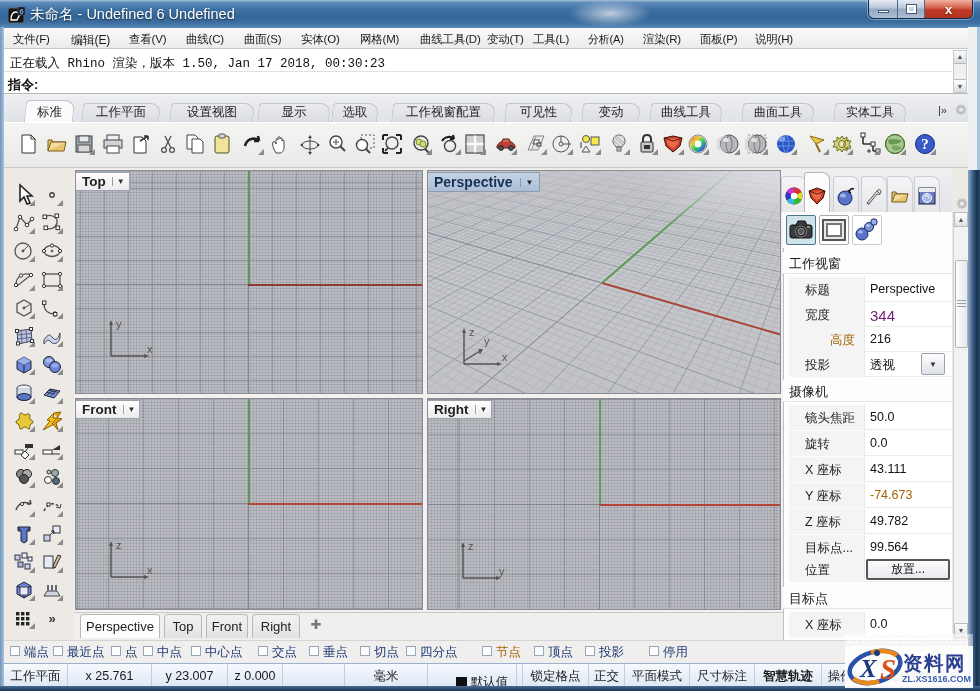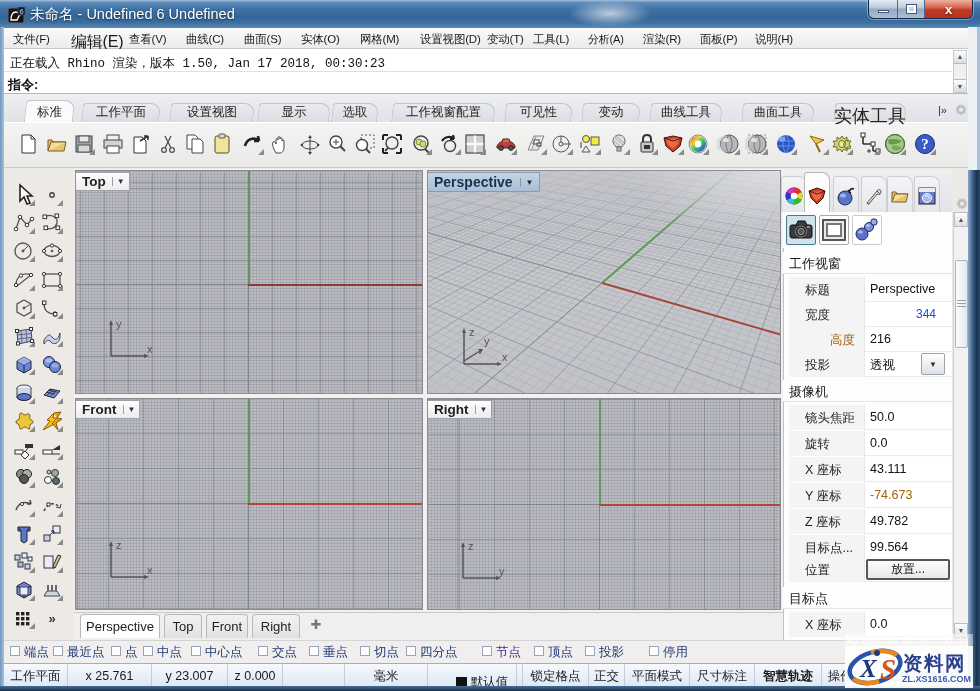--- a/index.html
+++ b/index.html
@@ -16,27 +16,27 @@
 <div style="width:29px;background:linear-gradient(#e6ebf2 0,#b9c6d8 45%,#93a7c0 50%,#aebfd4 100%);border-right:1px solid #51698a;display:flex;align-items:center;justify-content:center">
       <div style="width:11px;height:3px;background:#fff;border:1px solid #44597a;margin-top:4px"></div>
     </div>
 <div style="width:27px;background:linear-gradient(#e6ebf2 0,#b9c6d8 45%,#93a7c0 50%,#aebfd4 100%);border-right:1px solid #51698a;display:flex;align-items:center;justify-content:center">
       <div style="width:9px;height:8px;border:2px solid #fff;outline:1px solid #44597a;background:#c9d4e2"></div>
     </div>
 <div style="width:47px;background:linear-gradient(#f0b0a0 0,#d96752 40%,#c03a24 55%,#b03322 100%);display:flex;align-items:center;justify-content:center;color:#fff;font-weight:bold;font-size:13px;text-shadow:0 1px 2px #701808">x</div>
 </div>
 <div style="position:absolute;left:4px;top:28px;width:972px;height:21px;background:linear-gradient(#fafafa,#ebebeb);border-bottom:1px solid #c8c8c8"></div>
 <div style="position:absolute;left:13px;top:32px;font-size:11.5px;color:#1a1a1a;letter-spacing:-0.2px">文件(F)</div>
-<div style="position:absolute;left:71px;top:32px;font-size:16px;color:#1a1a1a;letter-spacing:-0.2px">编辑(E)</div>
+<div style="position:absolute;left:71px;top:32px;font-size:12px;color:#1a1a1a;letter-spacing:-0.2px">编辑(E)</div>
 <div style="position:absolute;left:129px;top:32px;font-size:11.5px;color:#1a1a1a;letter-spacing:-0.2px">查看(V)</div>
 <div style="position:absolute;left:186px;top:32px;font-size:11.5px;color:#1a1a1a;letter-spacing:-0.2px">曲线(C)</div>
 <div style="position:absolute;left:244px;top:32px;font-size:11.5px;color:#1a1a1a;letter-spacing:-0.2px">曲面(S)</div>
 <div style="position:absolute;left:301px;top:32px;font-size:11.5px;color:#1a1a1a;letter-spacing:-0.2px">实体(O)</div>
 <div style="position:absolute;left:360px;top:32px;font-size:11.5px;color:#1a1a1a;letter-spacing:-0.2px">网格(M)</div>
-<div style="position:absolute;left:420px;top:32px;font-size:11.5px;color:#1a1a1a;letter-spacing:-0.2px">设置视图(D)</div>
+<div style="position:absolute;left:420px;top:32px;font-size:11.5px;color:#1a1a1a;letter-spacing:-0.2px">曲线工具(D)</div>
 <div style="position:absolute;left:487px;top:32px;font-size:11.5px;color:#1a1a1a;letter-spacing:-0.2px">变动(T)</div>
 <div style="position:absolute;left:533px;top:32px;font-size:11.5px;color:#1a1a1a;letter-spacing:-0.2px">工具(L)</div>
 <div style="position:absolute;left:588px;top:32px;font-size:11px;color:#1a1a1a;letter-spacing:-0.2px">分析(A)</div>
 <div style="position:absolute;left:643px;top:32px;font-size:11.5px;color:#1a1a1a;letter-spacing:-0.2px">渲染(R)</div>
 <div style="position:absolute;left:700px;top:32px;font-size:11.5px;color:#1a1a1a;letter-spacing:-0.2px">面板(P)</div>
 <div style="position:absolute;left:755px;top:32px;font-size:11.5px;color:#1a1a1a;letter-spacing:-0.2px">说明(H)</div>
 <div style="position:absolute;left:4px;top:49px;width:972px;height:45px;background:#fff;border-bottom:1px solid #b8b8b8"></div>
 <div style="position:absolute;left:10px;top:55px;font-size:12.5px;color:#111;font-family:'Liberation Mono',monospace">正在载入 Rhino 渲染，版本 1.50, Jan 17 2018, 00:30:23</div>
 <div style="position:absolute;left:4px;top:71px;width:948px;height:1px;background:#e0e0e0"></div>
 <div style="position:absolute;left:8px;top:76px;font-size:13px;font-weight:bold;color:#111">指令:</div>
@@ -60,21 +60,21 @@
 <div style="position:absolute;left:392px;top:104px;width:103px;text-align:center;font-size:12.5px;color:#222;z-index:3">工作视窗配置</div>
 <div style="position:absolute;left:505px;top:103px;width:67px;height:19px;background:linear-gradient(#eaebee,#dadce1);border:1px solid #c2c4cb;border-bottom:none;border-radius:4px 10px 0 0;transform:skewX(-6deg);z-index:1"></div>
 <div style="position:absolute;left:505px;top:104px;width:67px;text-align:center;font-size:12.5px;color:#222;z-index:3">可见性</div>
 <div style="position:absolute;left:582px;top:103px;width:58px;height:19px;background:linear-gradient(#eaebee,#dadce1);border:1px solid #c2c4cb;border-bottom:none;border-radius:4px 10px 0 0;transform:skewX(-6deg);z-index:1"></div>
 <div style="position:absolute;left:582px;top:104px;width:58px;text-align:center;font-size:12.5px;color:#222;z-index:3">变动</div>
 <div style="position:absolute;left:650px;top:103px;width:72px;height:19px;background:linear-gradient(#eaebee,#dadce1);border:1px solid #c2c4cb;border-bottom:none;border-radius:4px 10px 0 0;transform:skewX(-6deg);z-index:1"></div>
 <div style="position:absolute;left:650px;top:104px;width:72px;text-align:center;font-size:12.5px;color:#222;z-index:3">曲线工具</div>
 <div style="position:absolute;left:742px;top:103px;width:72px;height:19px;background:linear-gradient(#eaebee,#dadce1);border:1px solid #c2c4cb;border-bottom:none;border-radius:4px 10px 0 0;transform:skewX(-6deg);z-index:1"></div>
 <div style="position:absolute;left:742px;top:104px;width:72px;text-align:center;font-size:12px;color:#222;z-index:3">曲面工具</div>
 <div style="position:absolute;left:834px;top:103px;width:72px;height:19px;background:linear-gradient(#eaebee,#dadce1);border:1px solid #c2c4cb;border-bottom:none;border-radius:4px 10px 0 0;transform:skewX(-6deg);z-index:1"></div>
-<div style="position:absolute;left:834px;top:104px;width:72px;text-align:center;font-size:18px;color:#222;z-index:3">实体工具</div>
+<div style="position:absolute;left:834px;top:104px;width:72px;text-align:center;font-size:12px;color:#222;z-index:3">实体工具</div>
 <div style="position:absolute;left:938px;top:104px;font-size:11px;color:#333;z-index:3">|»</div>
 <div style="position:absolute;left:954px;top:102px;z-index:3"><svg width="14" height="14" viewBox="0 0 20 20">
       <path d="M10 3 L11.5 5 L14 4 L14.5 6.5 L17 7 L16 9.5 L18 11 L16 12.5 L17 15 L14.5 15.5 L14 18 L11.5 17 L10 19 L8.5 17 L6 18 L5.5 15.5 L3 15 L4 12.5 L2 11 L4 9.5 L3 7 L5.5 6.5 L6 4 L8.5 5 Z" fill="#c0c0c4"></path>
       <circle cx="10" cy="11" r="3" fill="#e8e8ea"></circle>
     </svg></div>
 <div style="position:absolute;left:4px;top:122px;width:972px;height:46px;background:linear-gradient(#f4f4f2,#e9e9e7);border-top:1px solid #fff;border-bottom:1px solid #c9c9c7"></div>
 <div style="position:absolute;left:17px;top:132px;width:24px;height:24px"><svg width="24" height="24" viewBox="0 0 24 24">
       <path d="M5 3 L14 3 L18 7 L18 21 L5 21 Z" fill="#fff" stroke="#333"></path>
       <path d="M14 3 L14 7 L18 7" fill="none" stroke="#333"></path>
     </svg></div>
@@ -1145,21 +1145,21 @@
     </svg>
   </div>
 <div style="position:absolute;left:783px;top:252px;width:169px;height:22px;background:#fdfdfd;border-bottom:1px solid #e4e4e4;font-size:13px;color:#1a1a1a;padding:3px 0 0 6px">工作视窗</div>
 <div style="position:absolute;left:789px;top:277px;width:163px;height:25px;background:#fff;border-bottom:1px solid #ececec"></div>
 <div style="position:absolute;left:789px;top:277px;width:76px;height:25px;background:#f4f4f4;border-right:1px solid #e8e8e8"></div>
 <div style="position:absolute;left:805px;top:282px;font-size:12.5px;color:#222">标题</div>
 <div style="position:absolute;left:870px;top:282px;font-size:12.5px;color:#111">Perspective</div>
 <div style="position:absolute;left:789px;top:302px;width:163px;height:25px;background:#fff;border-bottom:1px solid #ececec"></div>
 <div style="position:absolute;left:789px;top:302px;width:76px;height:25px;background:#f4f4f4;border-right:1px solid #e8e8e8"></div>
 <div style="position:absolute;left:805px;top:307px;font-size:12.5px;color:#222">宽度</div>
-<div style="position:absolute;left:916px;top:307px;font-size:12px;color:#1d4ed8">344</div>
+<div style="position:absolute;left:870px;top:307px;font-size:15px;color:#701a75">344</div>
 <div style="position:absolute;left:789px;top:327px;width:163px;height:25px;background:#fff;border-bottom:1px solid #ececec"></div>
 <div style="position:absolute;left:789px;top:327px;width:76px;height:25px;background:#f4f4f4;border-right:1px solid #e8e8e8"></div>
 <div style="position:absolute;left:830px;top:332px;font-size:12.5px;color:#a16207">高度</div>
 <div style="position:absolute;left:870px;top:332px;font-size:12.5px;color:#111">216</div>
 <div style="position:absolute;left:789px;top:352px;width:163px;height:25px;background:#fff;border-bottom:1px solid #ececec"></div>
 <div style="position:absolute;left:789px;top:352px;width:76px;height:25px;background:#f4f4f4;border-right:1px solid #e8e8e8"></div>
 <div style="position:absolute;left:805px;top:357px;font-size:12.5px;color:#222">投影</div>
 <div style="position:absolute;left:870px;top:357px;font-size:12.5px;color:#111">透视</div>
 <div style="position:absolute;left:921px;top:353px;width:24px;height:22px;background:linear-gradient(#fefefe,#dde1e6);border:1px solid #9aa2ac;border-radius:2px;text-align:center;font-size:8px;color:#333;line-height:22px">▼</div>
 <div style="position:absolute;left:783px;top:380px;width:169px;height:22px;background:#fdfdfd;border-bottom:1px solid #e4e4e4;font-size:13px;color:#1a1a1a;padding:3px 0 0 6px">摄像机</div>
@@ -1215,21 +1215,21 @@
 <div style="position:absolute;left:205px;top:644px;font-size:12.5px;color:#1e3a78">中心点</div>
 <div style="position:absolute;left:258px;top:646px;width:10px;height:10px;background:#fdfdfd;border:1px solid #96a6ba"></div>
 <div style="position:absolute;left:272px;top:644px;font-size:12.5px;color:#1e3a78">交点</div>
 <div style="position:absolute;left:309px;top:646px;width:10px;height:10px;background:#fdfdfd;border:1px solid #96a6ba"></div>
 <div style="position:absolute;left:323px;top:644px;font-size:12.5px;color:#1e3a78">垂点</div>
 <div style="position:absolute;left:360px;top:646px;width:10px;height:10px;background:#fdfdfd;border:1px solid #96a6ba"></div>
 <div style="position:absolute;left:374px;top:644px;font-size:12.5px;color:#1e3a78">切点</div>
 <div style="position:absolute;left:406px;top:646px;width:10px;height:10px;background:#fdfdfd;border:1px solid #96a6ba"></div>
 <div style="position:absolute;left:420px;top:644px;font-size:12.5px;color:#1e3a78">四分点</div>
 <div style="position:absolute;left:482px;top:646px;width:10px;height:10px;background:#fdfdfd;border:1px solid #96a6ba"></div>
-<div style="position:absolute;left:496px;top:644px;font-size:12.5px;color:#4c1d95">节点</div>
+<div style="position:absolute;left:496px;top:644px;font-size:12.5px;color:#a16207">节点</div>
 <div style="position:absolute;left:534px;top:646px;width:10px;height:10px;background:#fdfdfd;border:1px solid #96a6ba"></div>
 <div style="position:absolute;left:548px;top:644px;font-size:12.5px;color:#1e3a78">顶点</div>
 <div style="position:absolute;left:585px;top:646px;width:10px;height:10px;background:#fdfdfd;border:1px solid #96a6ba"></div>
 <div style="position:absolute;left:599px;top:644px;font-size:12.5px;color:#1e3a78">投影</div>
 <div style="position:absolute;left:649px;top:646px;width:10px;height:10px;background:#fdfdfd;border:1px solid #96a6ba"></div>
 <div style="position:absolute;left:663px;top:644px;font-size:12.5px;color:#1e3a78">停用</div>
 <div style="position:absolute;left:4px;top:663px;width:972px;height:25px;background:linear-gradient(#f6f9fd,#dce7f4);border-top:1px solid #9ab0cc"></div>
 <div style="position:absolute;left:4px;top:664px;width:64px;height:24px;border-right:1px solid #c2cedd;display:flex;align-items:center;justify-content:center;font-size:12.5px;color:#1a1a1a;white-space:nowrap;overflow:hidden">工作平面</div>
 <div style="position:absolute;left:68px;top:664px;width:84px;height:24px;border-right:1px solid #c2cedd;display:flex;align-items:center;justify-content:center;font-size:12.5px;color:#1a1a1a;white-space:nowrap;overflow:hidden">x 25.761</div>
 <div style="position:absolute;left:152px;top:664px;width:76px;height:24px;border-right:1px solid #c2cedd;display:flex;align-items:center;justify-content:center;font-size:12.5px;color:#1a1a1a;white-space:nowrap;overflow:hidden">y 23.007</div>

